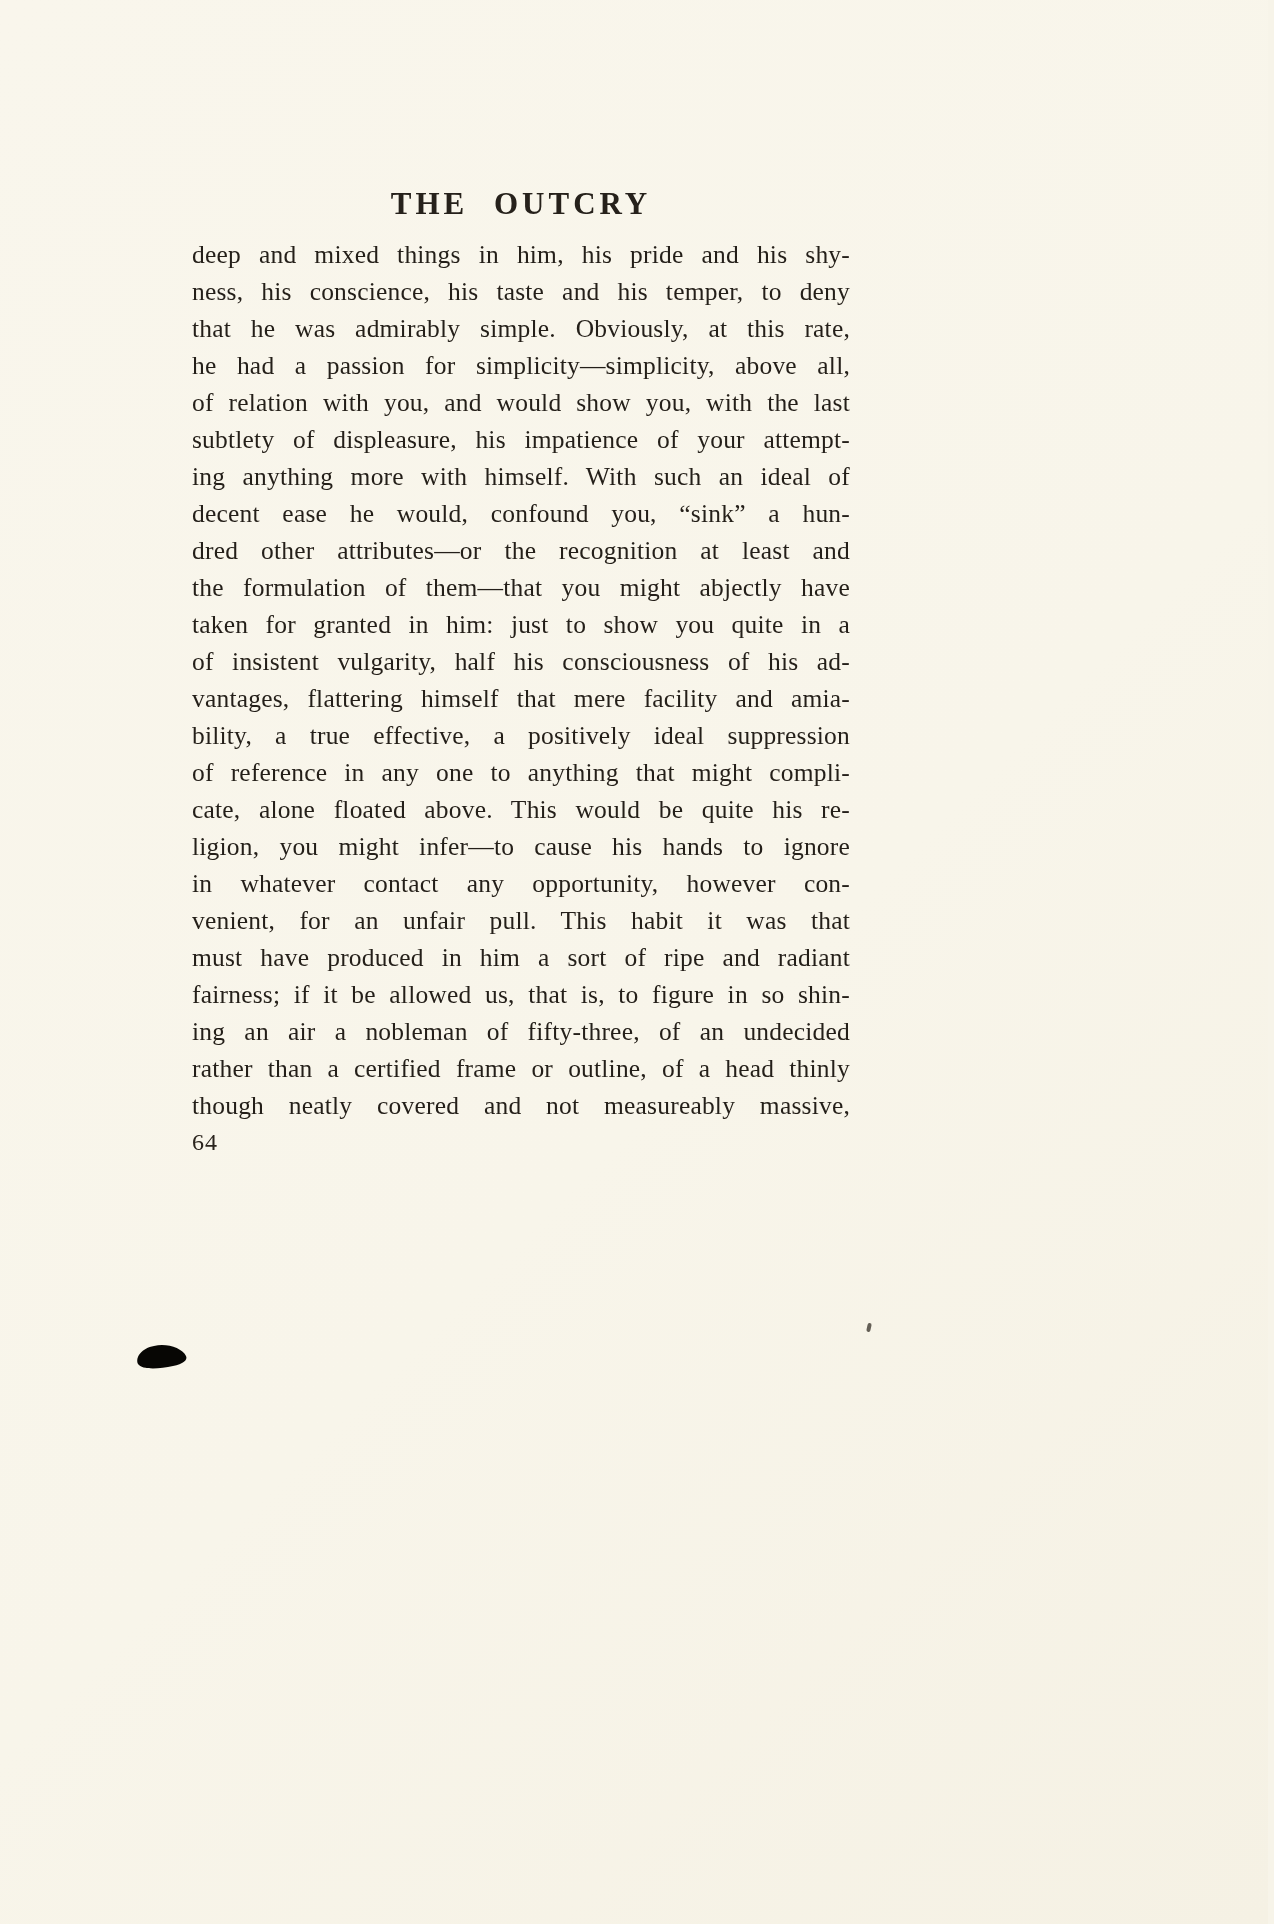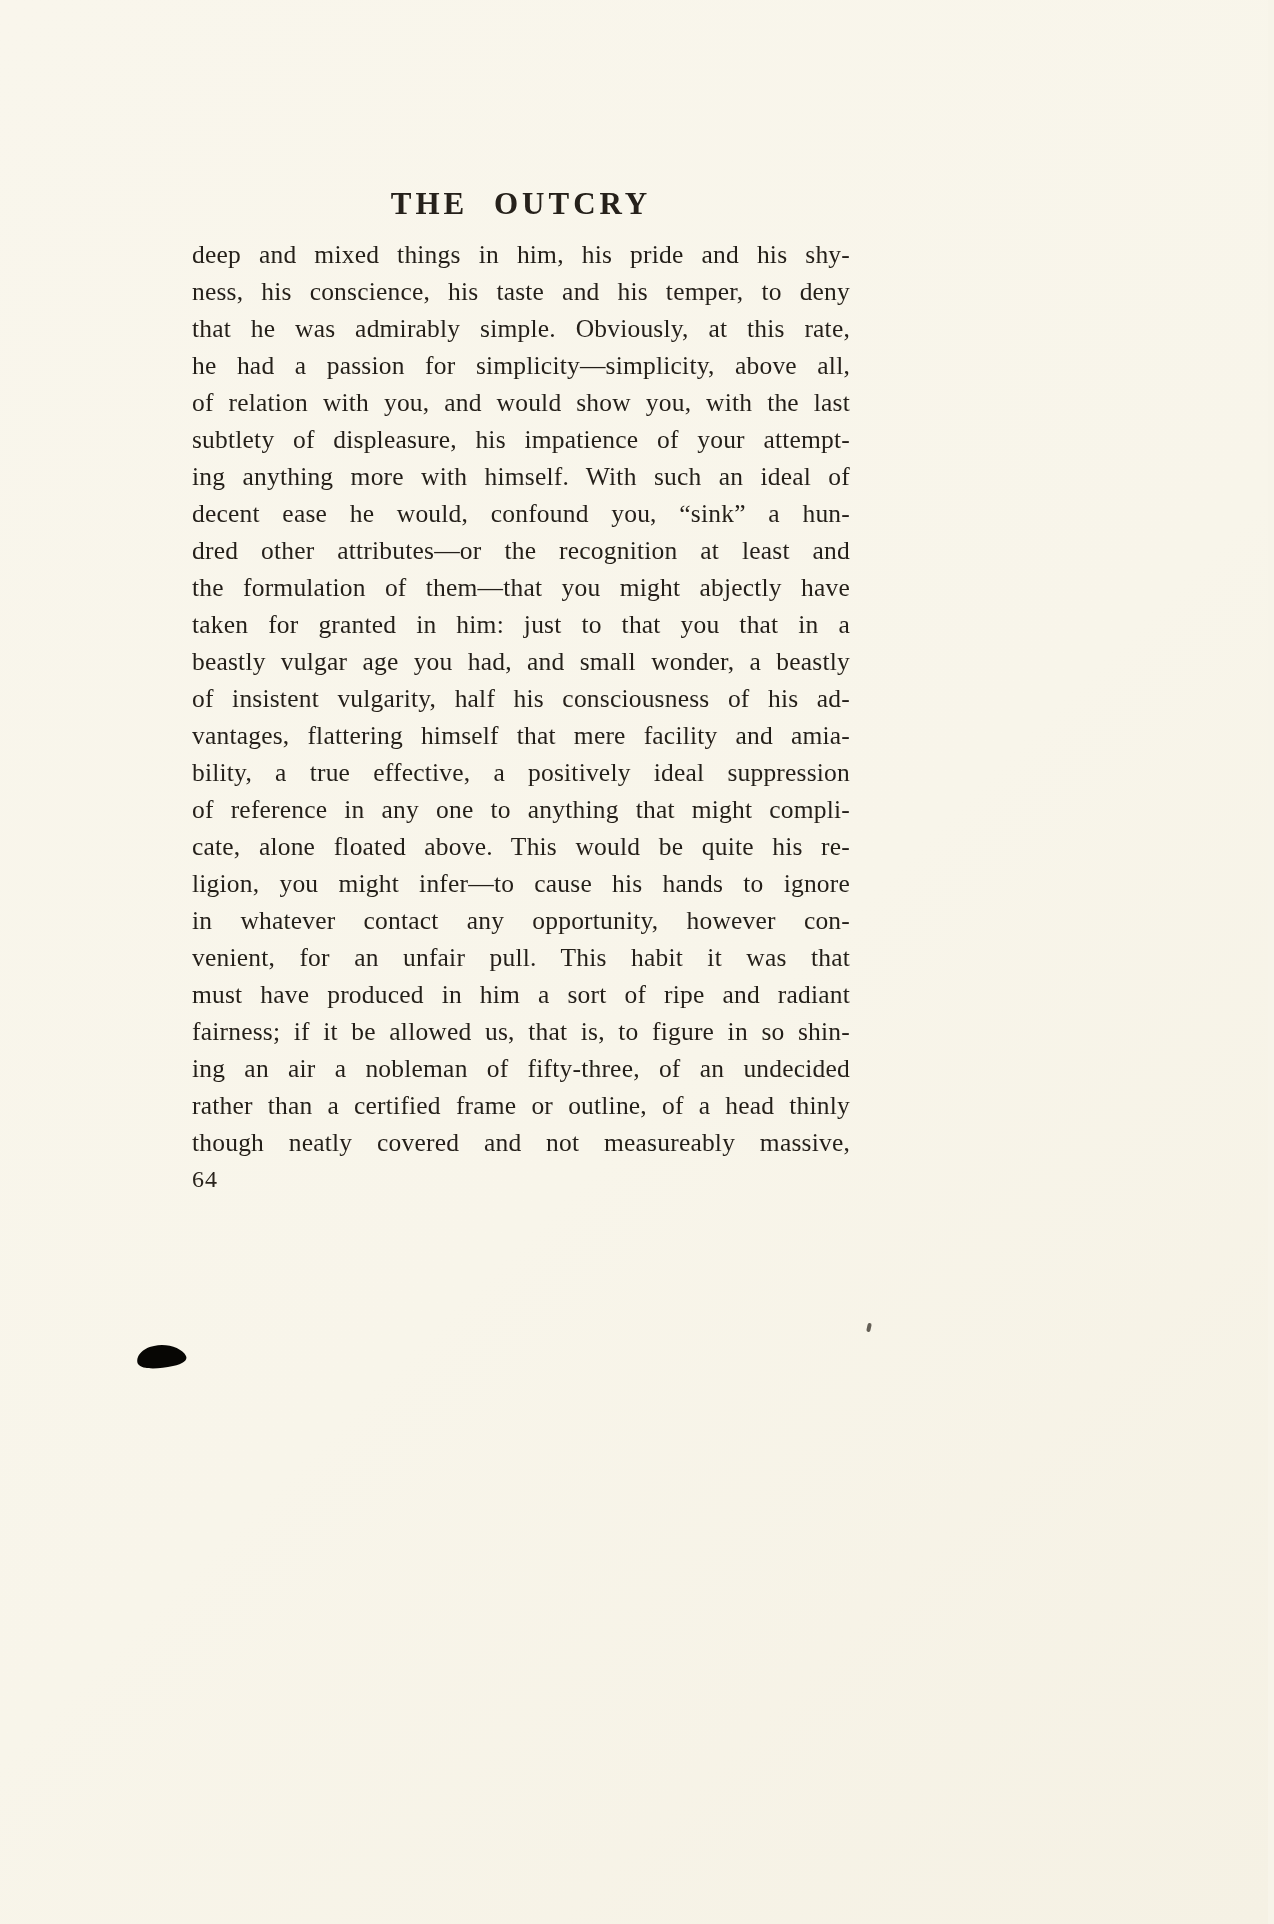--- a/index.html
+++ b/index.html
@@ -92,22 +92,21 @@
       <div class="line">deep and mixed things in him, his pride and his shy-</div>
       <div class="line">ness, his conscience, his taste and his temper, to deny</div>
       <div class="line">that he was admirably simple.  Obviously, at this rate,</div>
       <div class="line">he had a passion for simplicity—simplicity, above all,</div>
       <div class="line">of relation with you, and would show you, with the last</div>
       <div class="line">subtlety of displeasure, his impatience of your attempt-</div>
       <div class="line">ing anything more with himself.  With such an ideal of</div>
       <div class="line">decent ease he would, confound you, “sink” a hun-</div>
       <div class="line">dred other attributes—or the recognition at least and</div>
       <div class="line">the formulation of them—that you might abjectly have</div>
-      <div class="line">taken for granted in him: just to that you that in a</div>
-      <div class="line">beastly vulgar age you had, and small wonder, a beastly</div>
+      <div class="line">taken for granted in him: just to show you quite in a</div>
       <div class="line">of insistent vulgarity, half his consciousness of his ad-</div>
       <div class="line">vantages, flattering himself that mere facility and amia-</div>
       <div class="line">bility, a true effective, a positively ideal suppression</div>
       <div class="line">of reference in any one to anything that might compli-</div>
       <div class="line">cate, alone floated above.  This would be quite his re-</div>
       <div class="line">ligion, you might infer—to cause his hands to ignore</div>
       <div class="line">in whatever contact any opportunity, however con-</div>
       <div class="line">venient, for an unfair pull.  This habit it was that</div>
       <div class="line">must have produced in him a sort of ripe and radiant</div>
       <div class="line">fairness; if it be allowed us, that is, to figure in so shin-</div>

